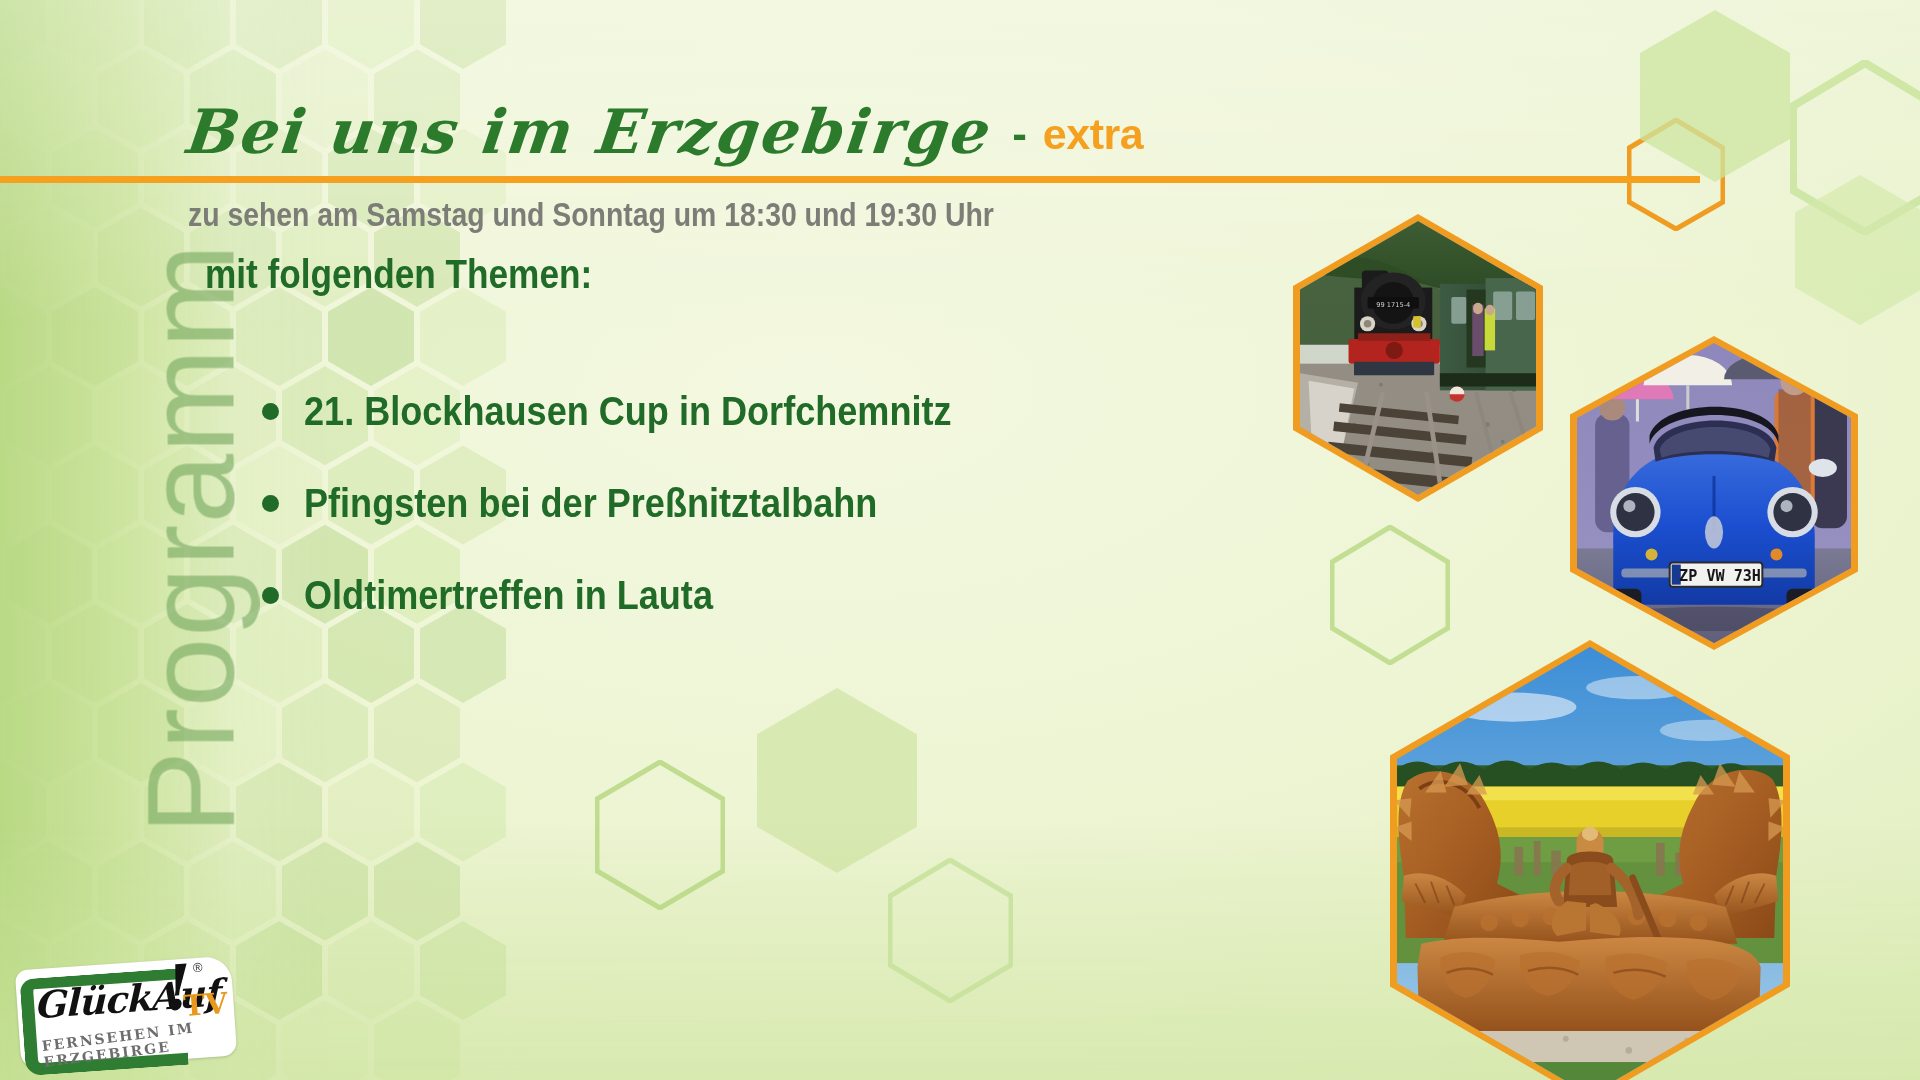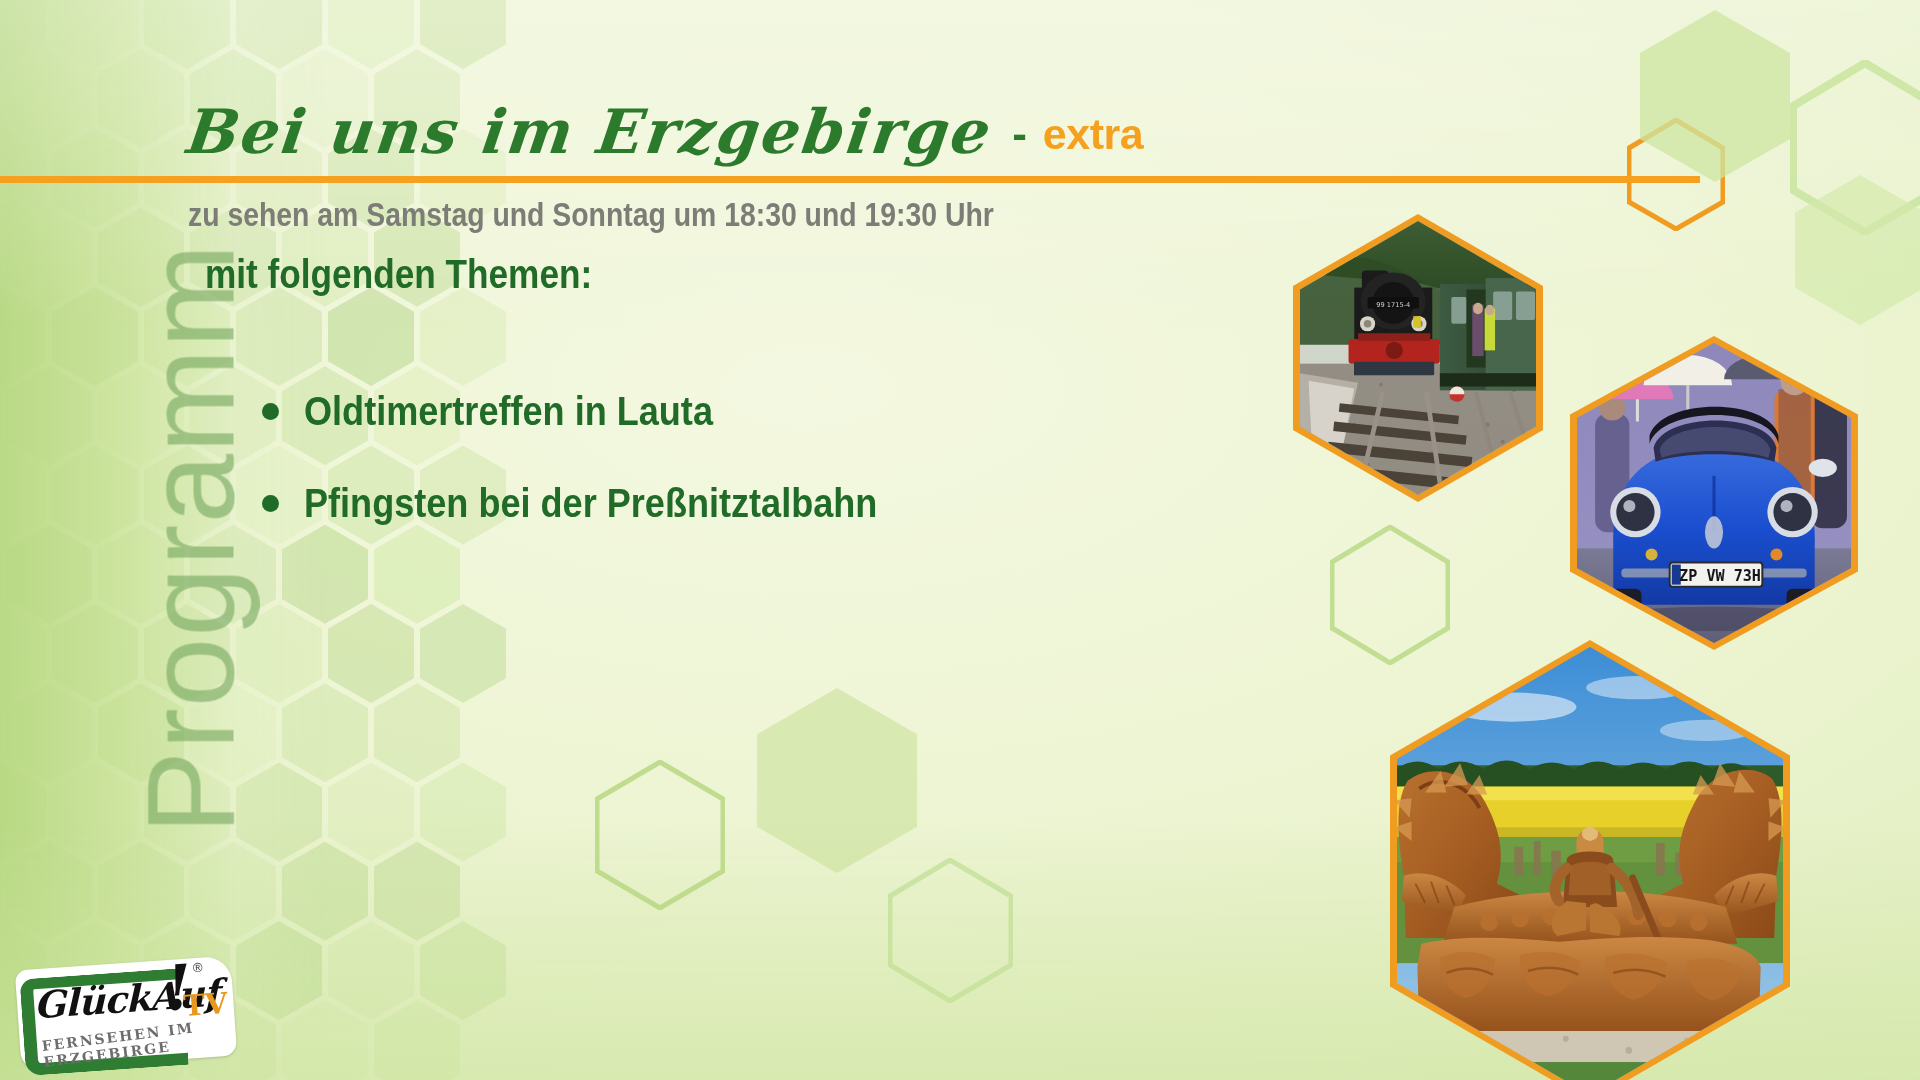--- a/index.html
+++ b/index.html
@@ -290,25 +290,29 @@
     <span class="title-dash">-</span>
     <span class="title-extra">extra</span>
   </div>
   <div class="rule"></div>
   <div class="subtitle">zu sehen am Samstag und Sonntag um 18:30 und 19:30 Uhr</div>
   <div class="themen">mit folgenden Themen:</div>
 
   <div class="bullets">
     <div class="bullet">
       <span class="dot"></span>
-      <span class="txt">Oldtimertreffen in Lauta</span>
+      <span class="txt">21. Blockhausen Cup in Dorfchemnitz</span>
     </div>
     <div class="bullet">
       <span class="dot"></span>
       <span class="txt">Pfingsten bei der Preßnitztalbahn</span>
+    </div>
+    <div class="bullet">
+      <span class="dot"></span>
+      <span class="txt">Oldtimertreffen in Lauta</span>
     </div>
   </div>
 
   <div class="hexphoto" style="left:1293px;top:214px;width:250px;height:288px;">
     <div class="border"></div>
     <div class="inner">
       <svg class="photo-svg" viewBox="0 0 250 288" preserveAspectRatio="xMidYMid slice">
         <defs>
           <linearGradient id="skyA" x1="0" y1="0" x2="0" y2="1">
             <stop offset="0" stop-color="#d9dcd5"></stop>

